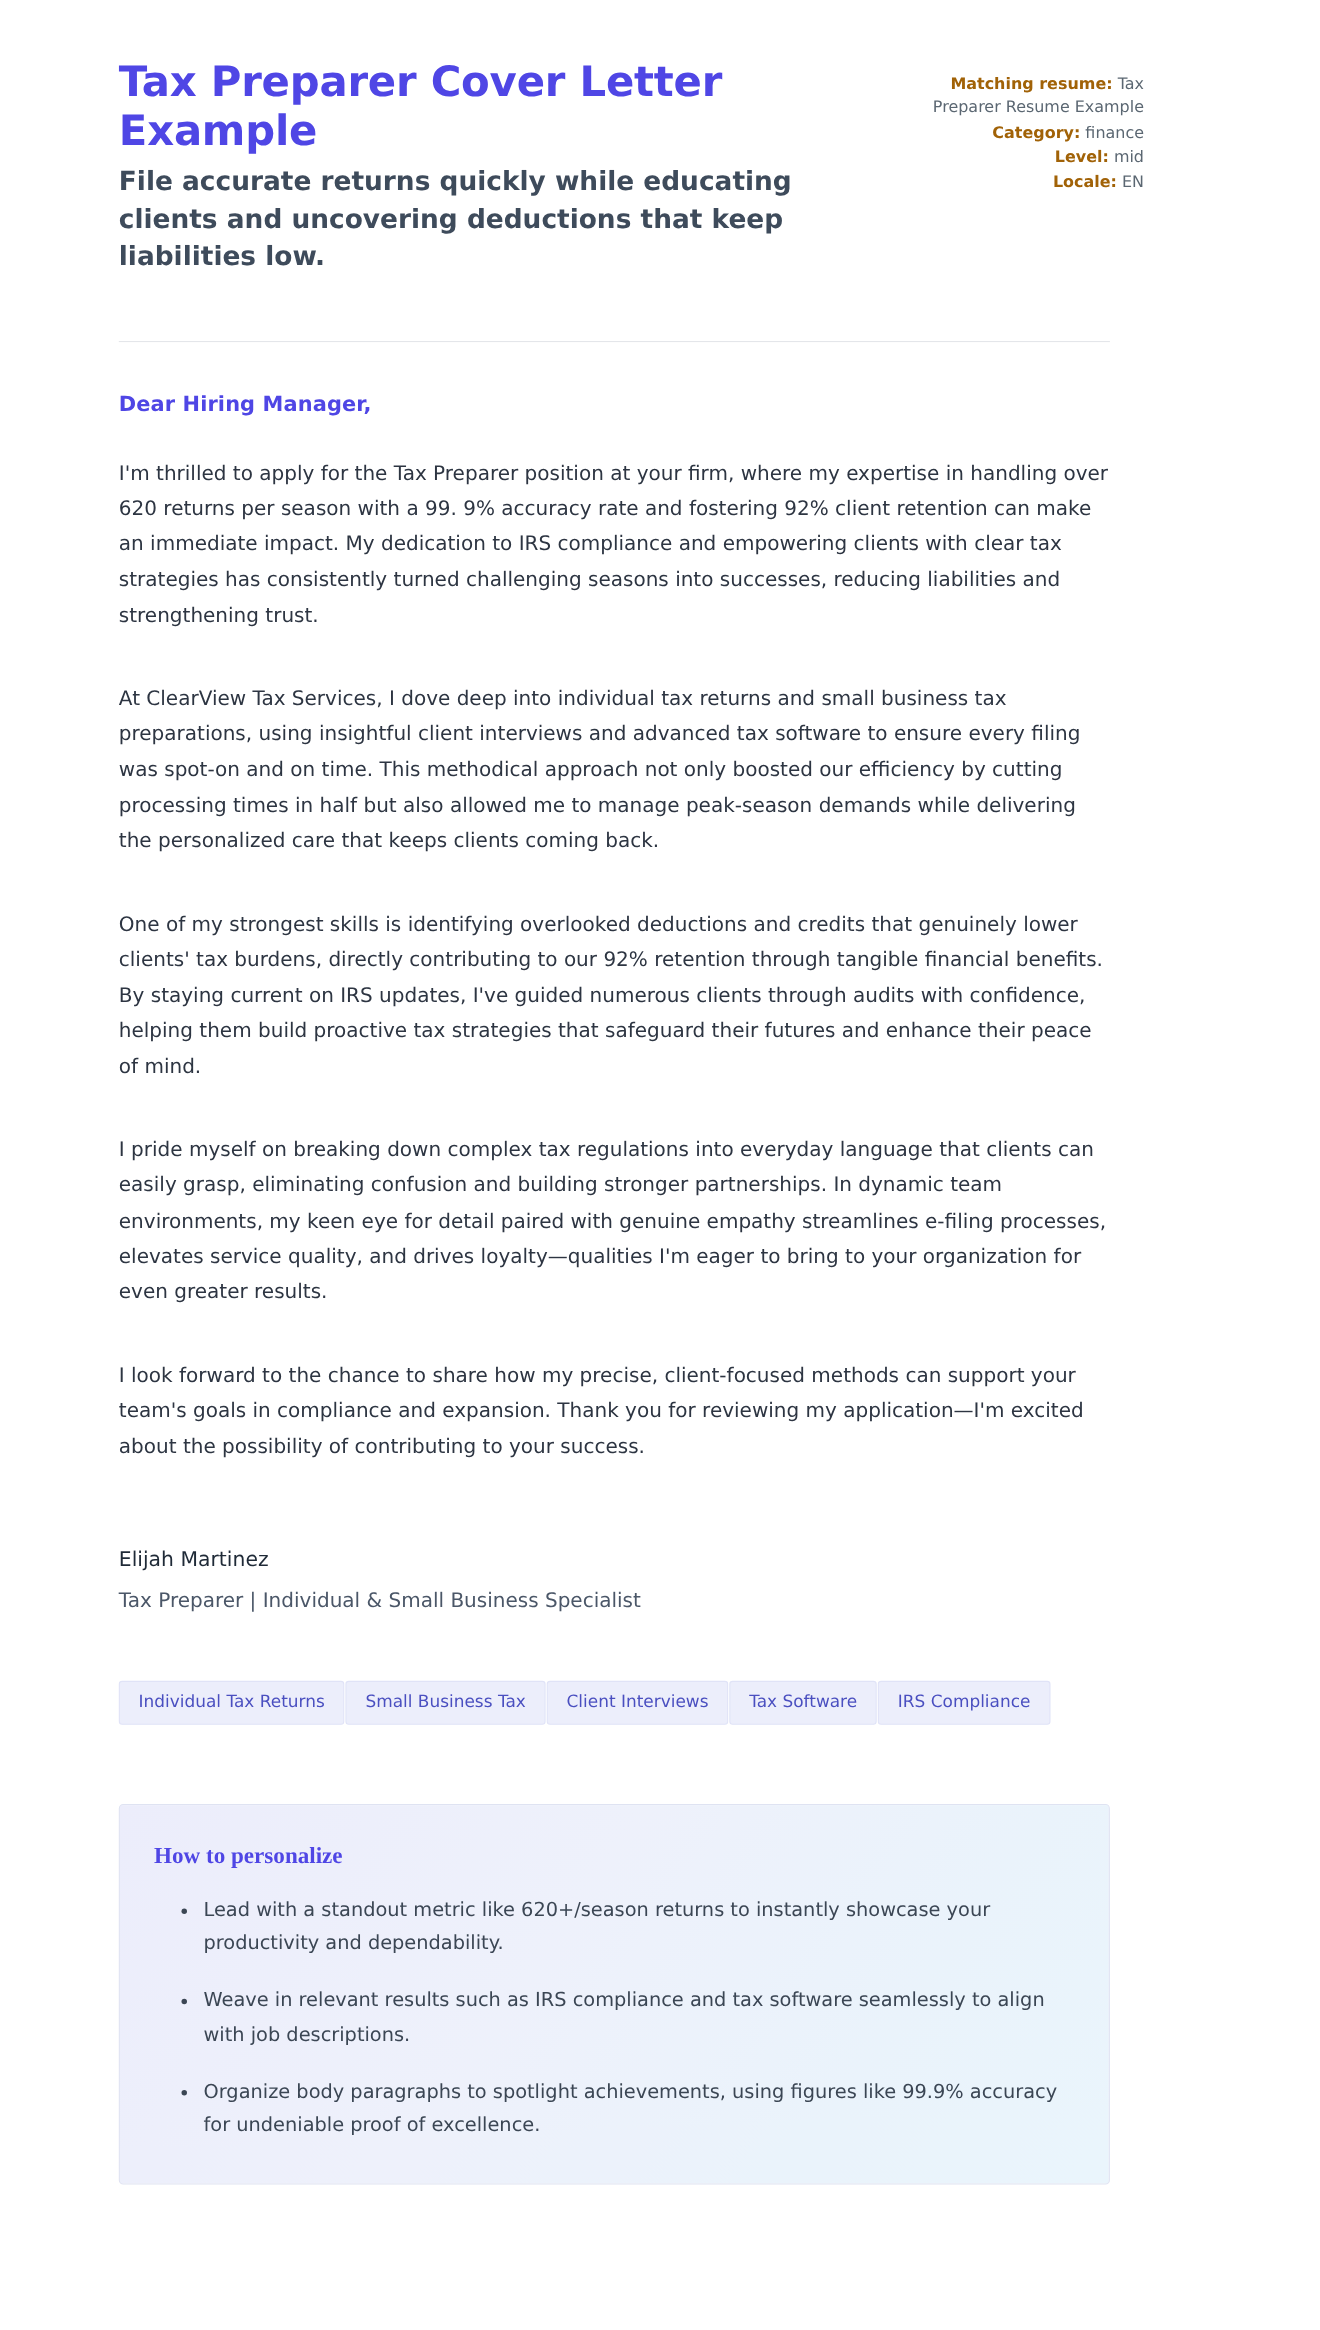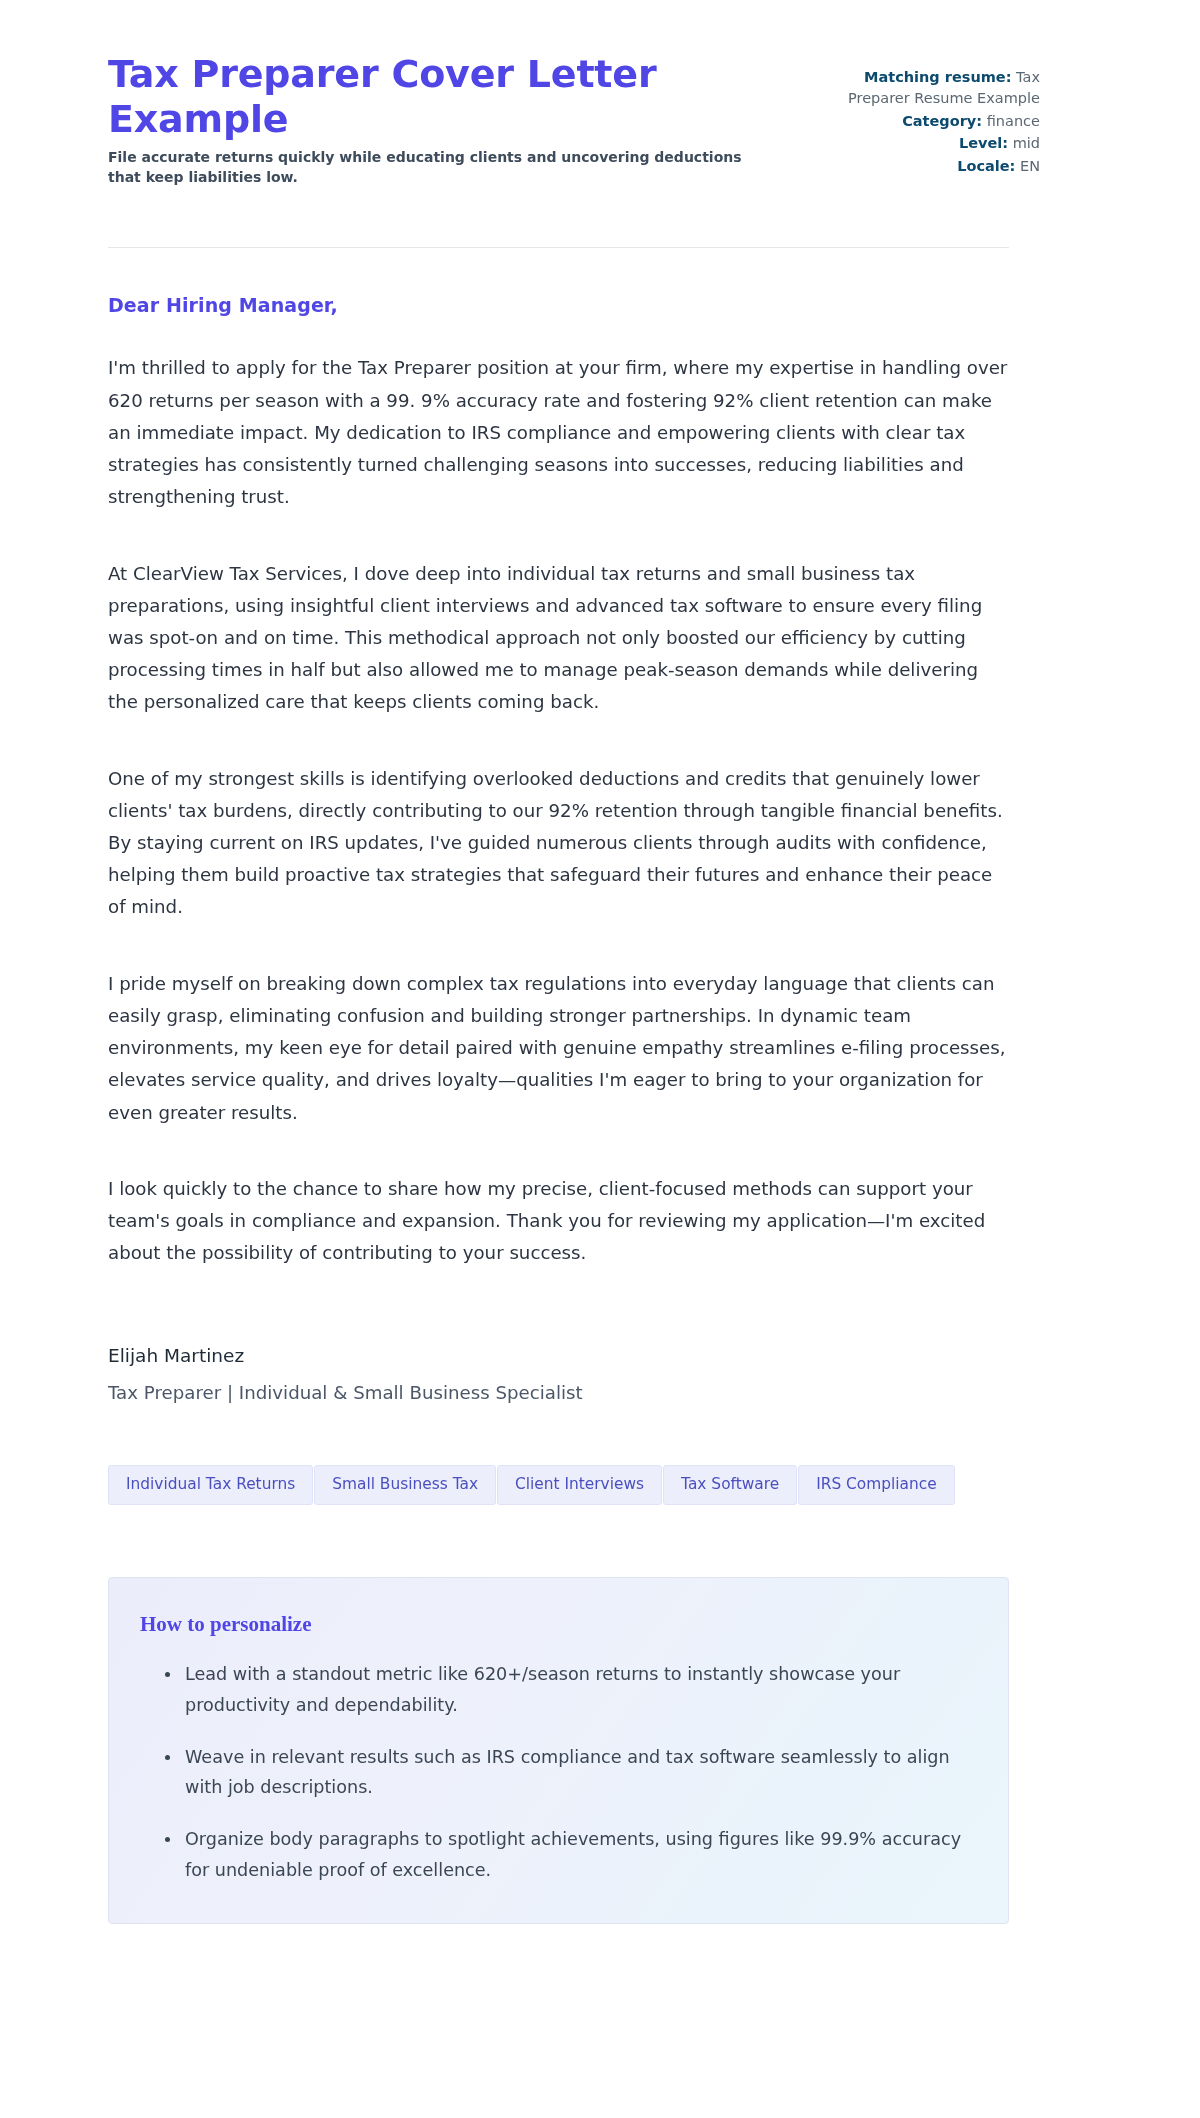--- a/index.html
+++ b/index.html
@@ -33,40 +33,40 @@
   .doc-title {
     margin: 0;
     font-size: 38px;
     line-height: 1.18;
     font-weight: 700;
     letter-spacing: -0.2px;
     color: #4f46e5;
   }
   .doc-subtitle {
     margin: 6px 0 0 0;
-    font-size: 14px;
+    font-size: 24px;
     line-height: 1.42;
     font-weight: 700;
     color: #3e4b5b;
     max-width: 655px;
   }
 
   .meta {
     flex: 0 0 232px;
     width: 232px;
     text-align: right;
     padding-top: 15px;
     font-size: 14.5px;
     line-height: 1.48;
     color: #59656f;
   }
   .meta-row { margin-bottom: 1px; }
   .meta-label {
     font-weight: 700;
-    color: #0c4a6e;
+    color: #a16207;
   }
   .meta-value { color: #5b6772; }
 
   .divider {
     border: 0;
     border-top: 1px solid #e4e6ea;
     margin: 60px 0 0 0;
     height: 0;
   }
 
@@ -194,21 +194,21 @@
   </div>
 
   <hr class="divider">
 
   <div class="letter">
     <p class="salutation">Dear Hiring Manager,</p>
     <p class="para">I'm thrilled to apply for the Tax Preparer position at your firm, where my expertise in handling over 620 returns per season with a 99. 9% accuracy rate and fostering 92% client retention can make an immediate impact. My dedication to IRS compliance and empowering clients with clear tax strategies has consistently turned challenging seasons into successes, reducing liabilities and strengthening trust.</p>
     <p class="para">At ClearView Tax Services, I dove deep into individual tax returns and small business tax preparations, using insightful client interviews and advanced tax software to ensure every filing was spot-on and on time. This methodical approach not only boosted our efficiency by cutting processing times in half but also allowed me to manage peak-season demands while delivering the personalized care that keeps clients coming back.</p>
     <p class="para">One of my strongest skills is identifying overlooked deductions and credits that genuinely lower clients' tax burdens, directly contributing to our 92% retention through tangible financial benefits. By staying current on IRS updates, I've guided numerous clients through audits with confidence, helping them build proactive tax strategies that safeguard their futures and enhance their peace of mind.</p>
     <p class="para">I pride myself on breaking down complex tax regulations into everyday language that clients can easily grasp, eliminating confusion and building stronger partnerships. In dynamic team environments, my keen eye for detail paired with genuine empathy streamlines e-filing processes, elevates service quality, and drives loyalty—qualities I'm eager to bring to your organization for even greater results.</p>
-    <p class="para">I look quickly to the chance to share how my precise, client-focused methods can support your team's goals in compliance and expansion. Thank you for reviewing my application—I'm excited about the possibility of contributing to your success.</p>
+    <p class="para">I look forward to the chance to share how my precise, client-focused methods can support your team's goals in compliance and expansion. Thank you for reviewing my application—I'm excited about the possibility of contributing to your success.</p>
   </div>
 
   <div class="signature">
     <p class="sig-name">Elijah Martinez</p>
     <p class="sig-role">Tax Preparer | Individual &amp; Small Business Specialist</p>
   </div>
 
   <div class="tags">
     <span class="tag">Individual Tax Returns</span>
     <span class="tag">Small Business Tax</span>

